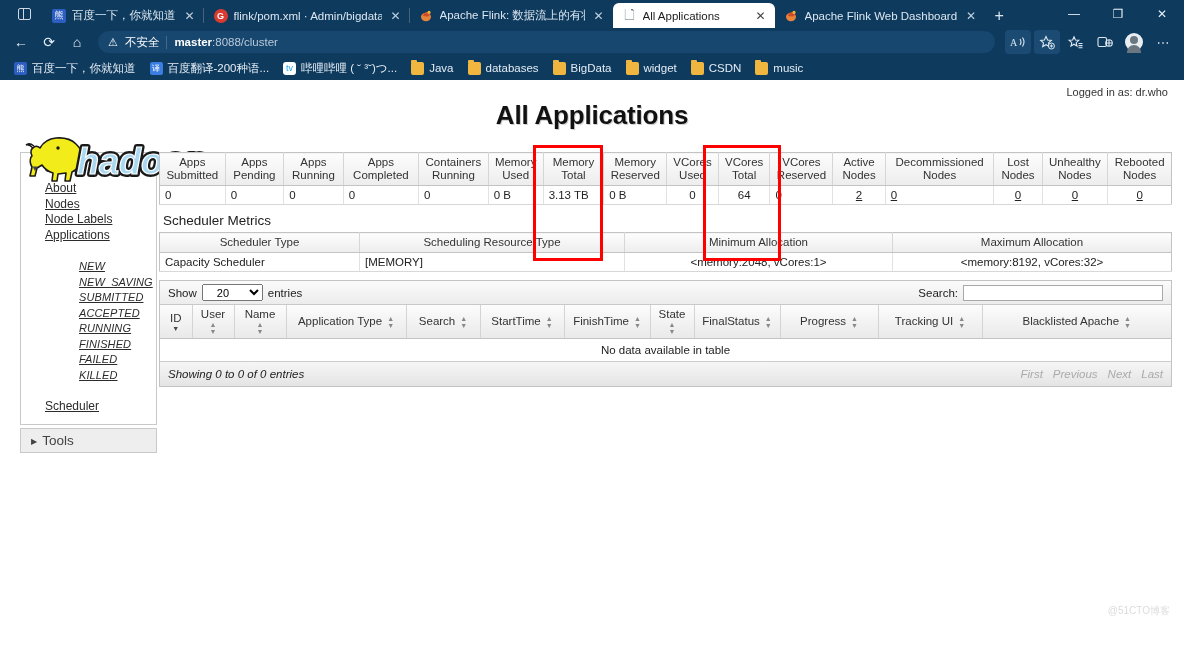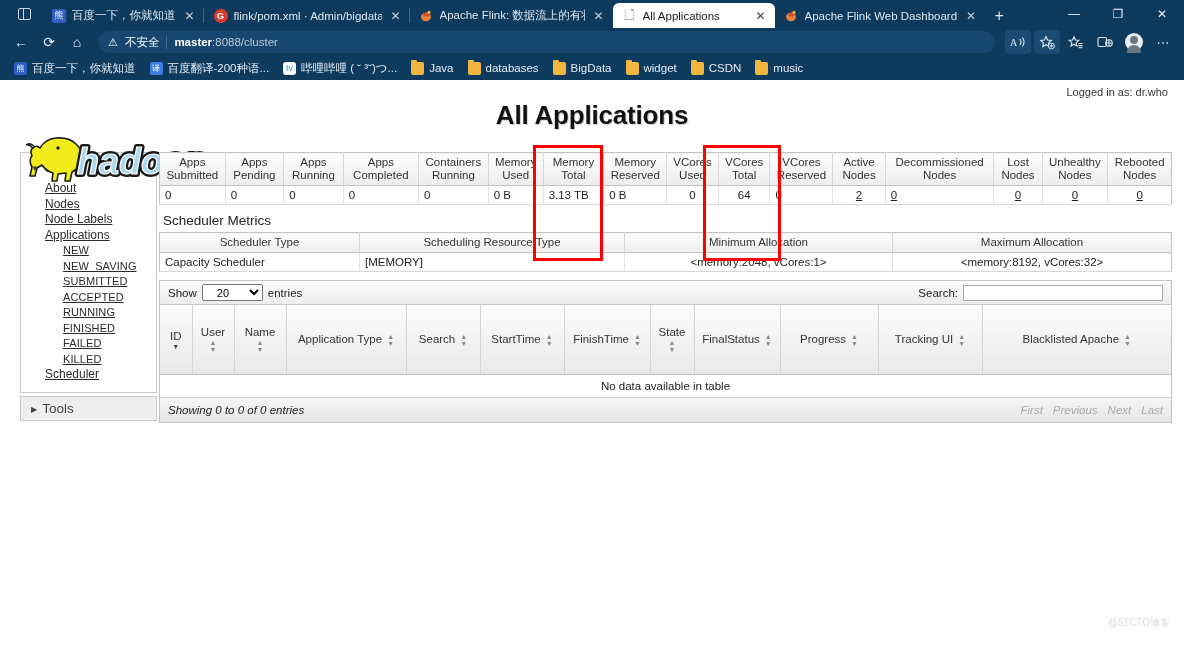--- a/index.html
+++ b/index.html
@@ -104,21 +104,21 @@
 
   
   .sidebar { width:137px; flex:0 0 137px; margin-left:8px; padding-top:4px; }
   .navbox { border:1px solid #c9c9c9; background:#fff; padding:4px 6px 10px 6px; }
   .navhead { font-size:13.5px; color:#333; padding:3px 2px 5px 4px; }
   .navhead .caret { font-size:8px; color:#444; margin-right:5px; display:inline-block;
                     transform:translateY(-1px); }
   .navlist { list-style:none; margin:0; padding:0 0 0 18px; }
   .navlist li { margin:0; line-height:14.5px; }
   .navlist a { color:#2b2b2b; text-decoration:underline; font-size:12px; }
-  .sublist { list-style:none; margin:0; padding:0 0 0 18px; }
+  .sublist { list-style:none; margin:16px; padding:0 0 0 18px;font-style:italic; }
   .sublist li { line-height:14.5px; }
   .sublist a { color:#2b2b2b; text-decoration:underline; font-size:11px;
                font-family:"Liberation Sans", sans-serif; letter-spacing:0.1px; }
   .nav-sched { margin-top:11px; }
   .toolsbox { margin-top:3px; border:1px solid #c9c9c9; background:#eeeeee;
               padding:3px 6px 3px 6px; }
   .toolsbox .navhead { padding:1px 2px 1px 4px; color:#444; }
 
   
   .main { flex:1; padding:4px 0 0 2px; min-width:0; }
@@ -157,39 +157,39 @@
   .dt-show select { font-size:11px; height:17px; padding:0 10px; }
   .dt-search { margin-left:auto; display:flex; align-items:center; gap:5px;
                font-size:11.5px; color:#222; }
   .dt-search input { width:200px; height:16px; font-size:11px; border:1px solid #a9a9a9;
                      background:#fff; padding:0 3px; }
   table.dt { border-collapse:collapse; width:100%; }
   table.dt th {
     font-size:11.5px; font-weight:normal; color:#333;
     background:linear-gradient(#fcfcfc,#e9e9e9);
     border-right:1px solid #d4d4d4; border-bottom:1px solid #c3c3c3;
-    padding:21px 6px; white-space:nowrap; vertical-align:middle;
+    padding:3px 6px; white-space:nowrap; vertical-align:middle;
     line-height:13px; position:relative;
   }
   table.dt th:last-child { border-right:none; }
   .thc { display:inline-flex; align-items:center; gap:5px; justify-content:center; }
   .thc.stack { flex-direction:column; gap:0; }
   .sortarrows { display:inline-block; font-size:7px; line-height:7px; color:#888; }
   .sortarrows .up, .sortarrows .dn { display:block; }
   .sortarrows.desc .dn { color:#444; }
   .dt-nodata { text-align:center; font-size:11.5px; color:#222; padding:5px;
                background:#fff; border-bottom:1px solid #ccc; }
   .dt-foot { display:flex; align-items:center; padding:4px 8px; height:24px;
              background:linear-gradient(#f6f6f6,#e4e4e4); font-size:11.5px; color:#222;font-style:italic; }
   .dt-paging { margin-left:auto; display:flex; gap:10px; color:#aaaaaa; font-size:11.5px; }
 
   
   .annot { position:absolute; border:3px solid #ff0000; pointer-events:none; z-index:30; }
 
-  .watermark { position:absolute; right:14px; bottom:8px; font-size:10px; color:#dcdcdc; }
+  .watermark { position:absolute; right:14px; bottom:20px; font-size:10px; color:#dcdcdc; }
 </style>
 </head>
 <body>
 
 <div class="browser">
 
   <div class="tabstrip">
     <div class="tabstrip-leading">
       <span class="win-icon"></span>
     </div>

